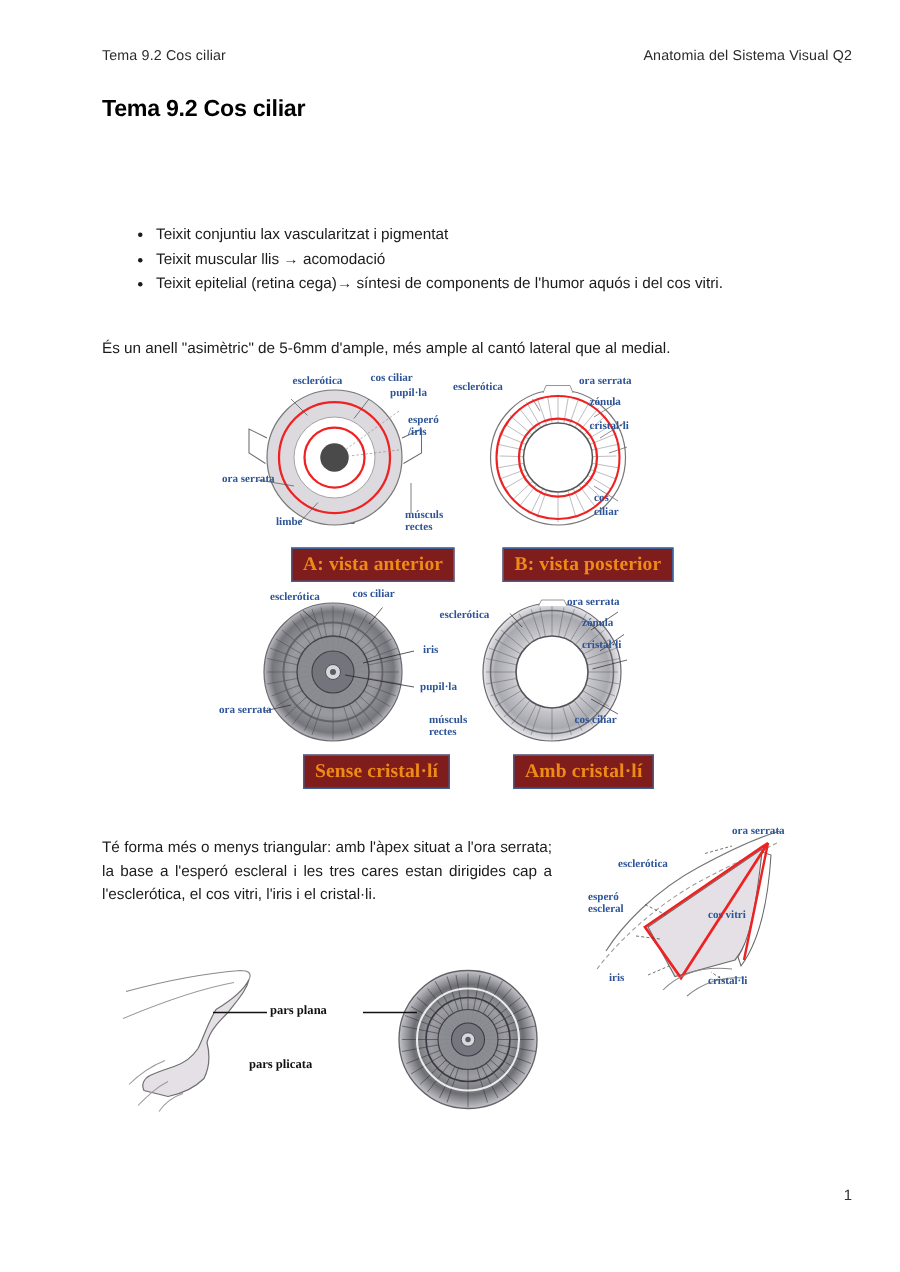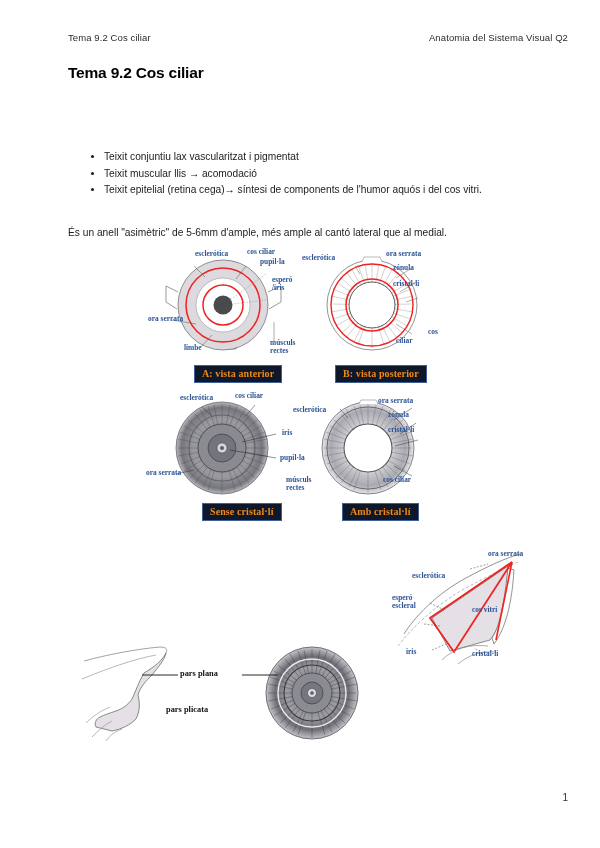--- a/index.html
+++ b/index.html
@@ -79,25 +79,25 @@
 
   
   .fig {
     position: absolute;
   }
   .fig svg { display: block; }
 
   .caption-box {
     position: absolute;
     border: 1.4px solid #3f5f97;
-    background: #0f172a;
+    background: #7f1d1d;
     color: #ef8a17;
     font-family: "Liberation Serif", serif;
     font-weight: bold;
-    font-size: 10px;
+    font-size: 13px;
     padding: 2px 7px 2.5px 7px;
     white-space: nowrap;
     letter-spacing: 0.1px;
     text-align: center;
   }
   .lbl {
     position: absolute;
     font-family: "Liberation Serif", serif;
     font-weight: bold;
     font-size: 7.4px;
@@ -227,21 +227,21 @@
     <div class="lbl" style="left:122px; top:32px;">/iris</div>
     <div class="lbl" style="left:-2px; top:63px;">ora serrata</div>
     <div class="lbl" style="left:34px; top:92px;">limbe</div>
     <div class="lbl" style="left:120px; top:87px;">músculs</div>
     <div class="lbl" style="left:120px; top:95px;">rectes</div>
 
     <div class="lbl" style="left:152px; top:2px;">esclerótica</div>
     <div class="lbl" style="left:236px; top:-2px;">ora serrata</div>
     <div class="lbl" style="left:243px; top:12px;">zónula</div>
     <div class="lbl" style="left:243px; top:28px;">cristal·li</div>
-    <div class="lbl" style="left:246px; top:76px;margin-left:32px;">cos</div>
+    <div class="lbl" style="left:246px; top:76px;">cos</div>
     <div class="lbl" style="left:246px; top:85px;">ciliar</div>
 
     <div class="caption-box" style="left:44px; top:113px;">A: vista anterior</div>
     <div class="caption-box" style="left:185px; top:113px;">B: vista posterior</div>
   </div>
 
   <div class="fig" style="left:150px; top:396px; width:300px; height:135px;">
 
     <svg width="300" height="108" viewBox="0 0 300 108">
       <defs>
@@ -374,20 +374,21 @@
     <div class="lbl" style="left:143px; top:10px;">esclerótica</div>
     <div class="lbl" style="left:228px; top:1px;">ora serrata</div>
     <div class="lbl" style="left:238px; top:15px;">zónula</div>
     <div class="lbl" style="left:238px; top:30px;">cristal·li</div>
     <div class="lbl" style="left:233px; top:80px;">cos ciliar</div>
 
     <div class="caption-box" style="left:52px; top:107px;">Sense cristal·lí</div>
     <div class="caption-box" style="left:192px; top:107px;">Amb cristal·lí</div>
   </div>
 
+  <div class="para p-forma">Té forma més o menys triangular: amb l'àpex situat a l'ora serrata; la base a l'esperó escleral i les tres cares estan dirigides cap a l'esclerótica, el cos vitri, l'iris i el cristal·li.</div>
 
   <div class="fig" style="left:396px; top:548px; width:185px; height:120px;">
 
     <svg width="185" height="120" viewBox="0 0 185 120">
 
       <path d="M8 86 C18 70 40 46 70 30 C92 18 110 10 124 6" fill="none" stroke="#777" stroke-width="0.8"></path>
       <path d="M2 98 C14 82 38 58 68 41 C90 29 108 21 122 14" fill="none" stroke="#999" stroke-width="0.7" stroke-dasharray="3 2"></path>
 
       <path d="M112 18 L36 70 L54 103 L94 92 C104 80 110 58 112 18 Z" fill="#e4e0e6" stroke="#707070" stroke-width="0.8"></path>
 

